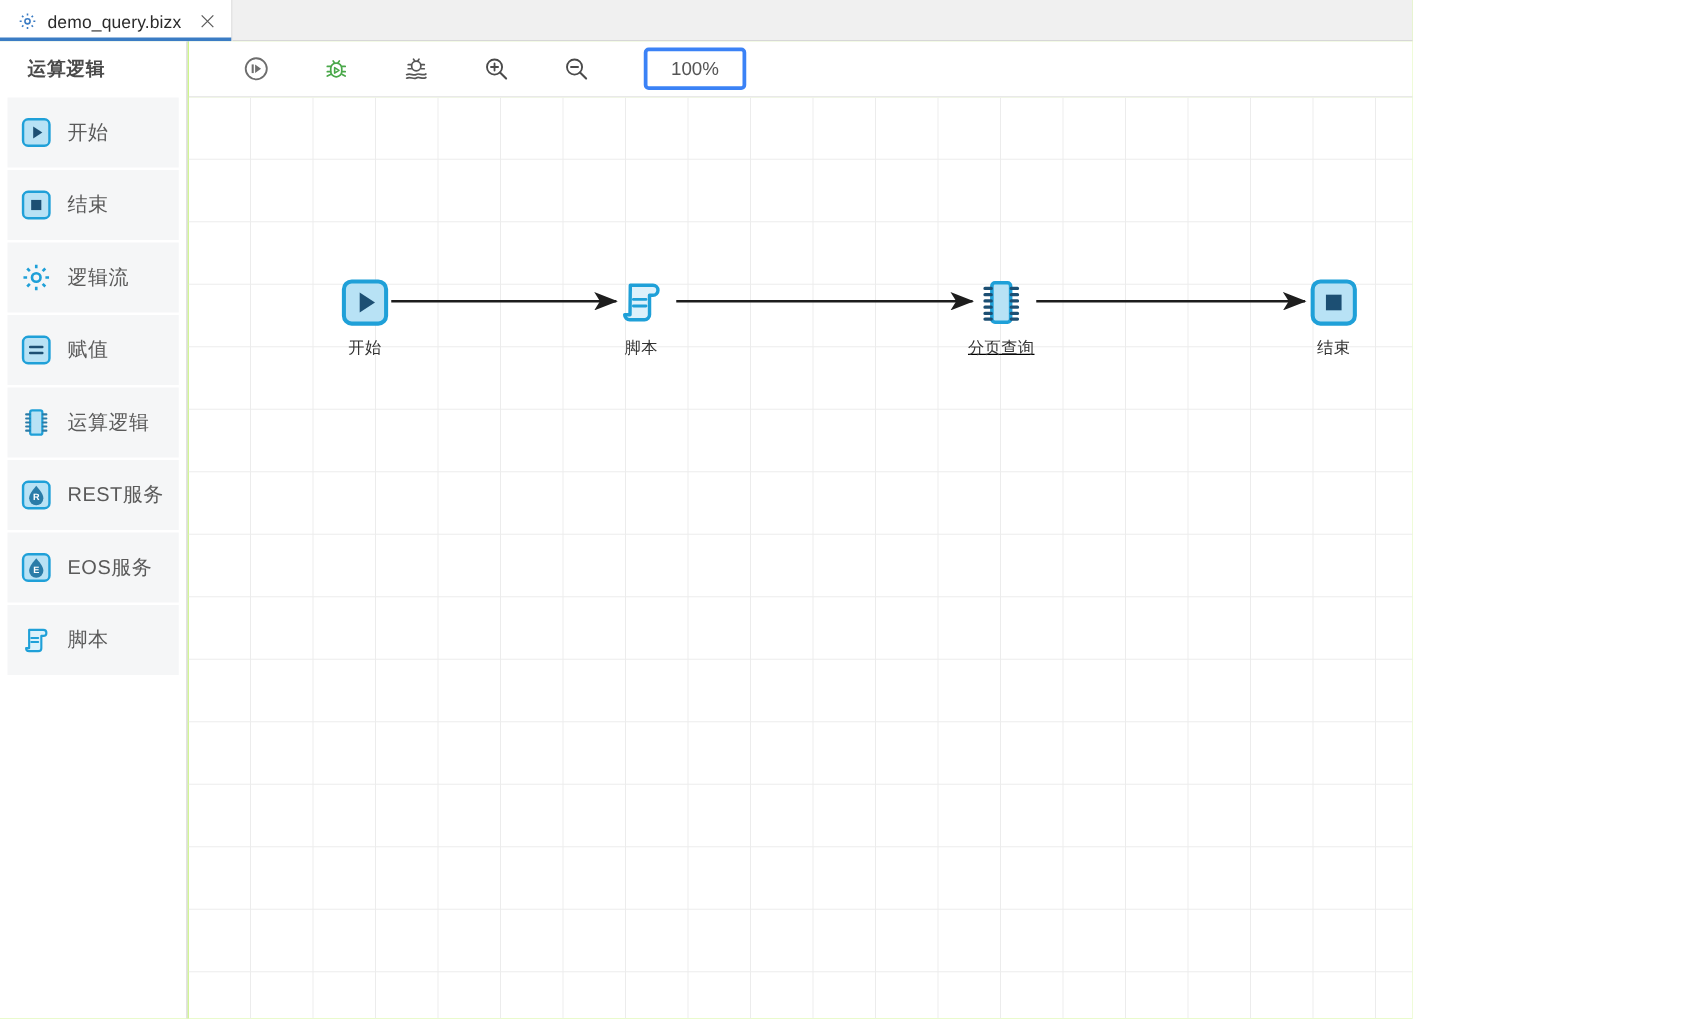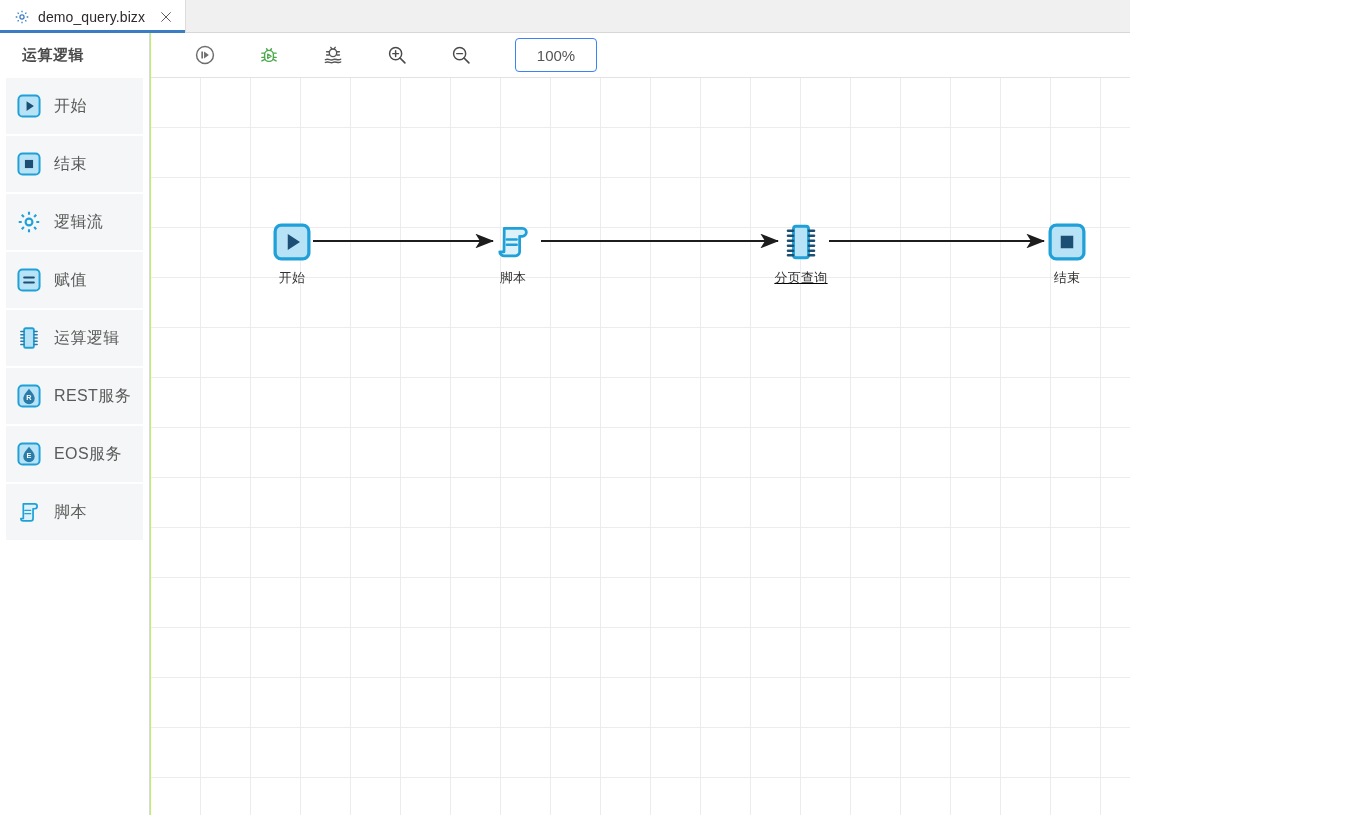--- a/index.html
+++ b/index.html
@@ -124,21 +124,21 @@
     align-items: center;
     justify-content: center;
     cursor: pointer;
     background: transparent;
     border: none;
   }
   .tb-btn svg { width: 22px; height: 22px; display: block; }
   .zoom-box {
     margin-left: 22px;
     width: 82px; height: 34px;
-    border: 1px solid #3b82f6;
+    border: 3px solid #3b82f6;
     border-radius: 4px;
     display: flex;
     align-items: center;
     justify-content: center;
     font-size: 15px;
     color: #555;
     background: #fff;
     cursor: text;
   }
 

